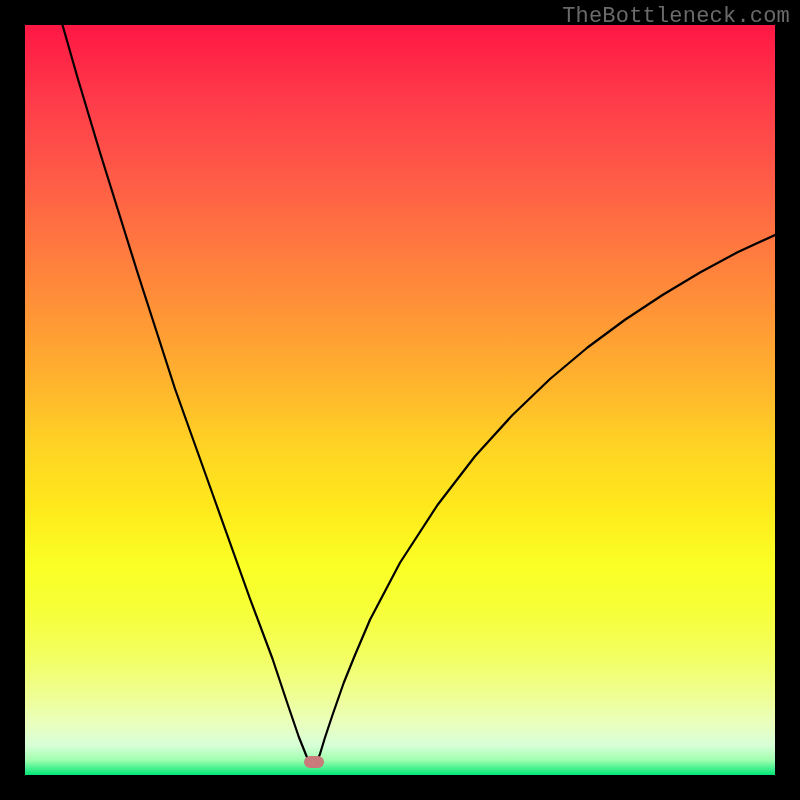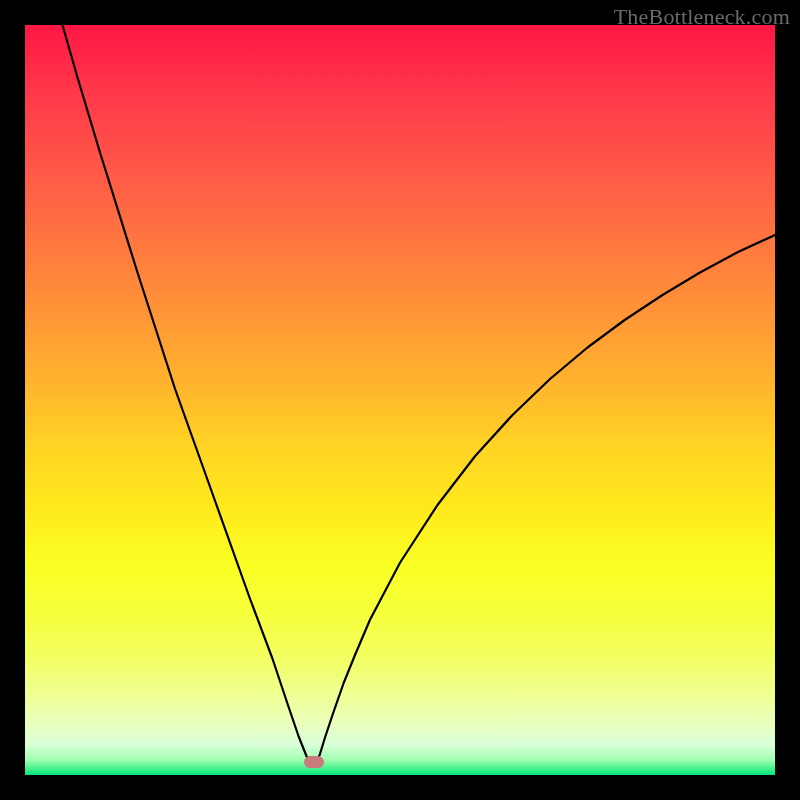--- a/index.html
+++ b/index.html
@@ -41,21 +41,21 @@
   width: 20px;
   height: 12px;
   background: #c97a7a;
   border-radius: 6px;
   transform: translate(-50%, -50%);
 }
 .watermark {
   position: absolute;
   top: 4px;
   right: 10px;
-  font-family: Liberation Serif, serif;
+  font-family: Liberation Mono, monospace;
   font-size: 22px;
   color: #6a6a6a;
   letter-spacing: 0.2px;
 }
 </style>
 </head>
 <body>
 
 <div class="frame"></div>
 

